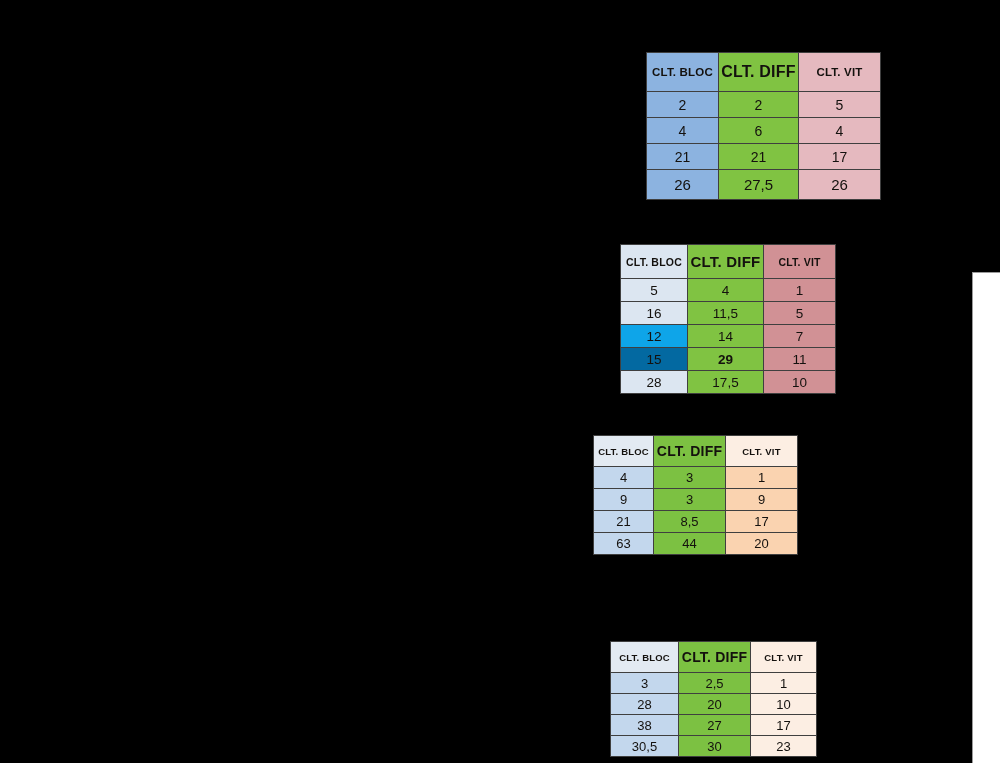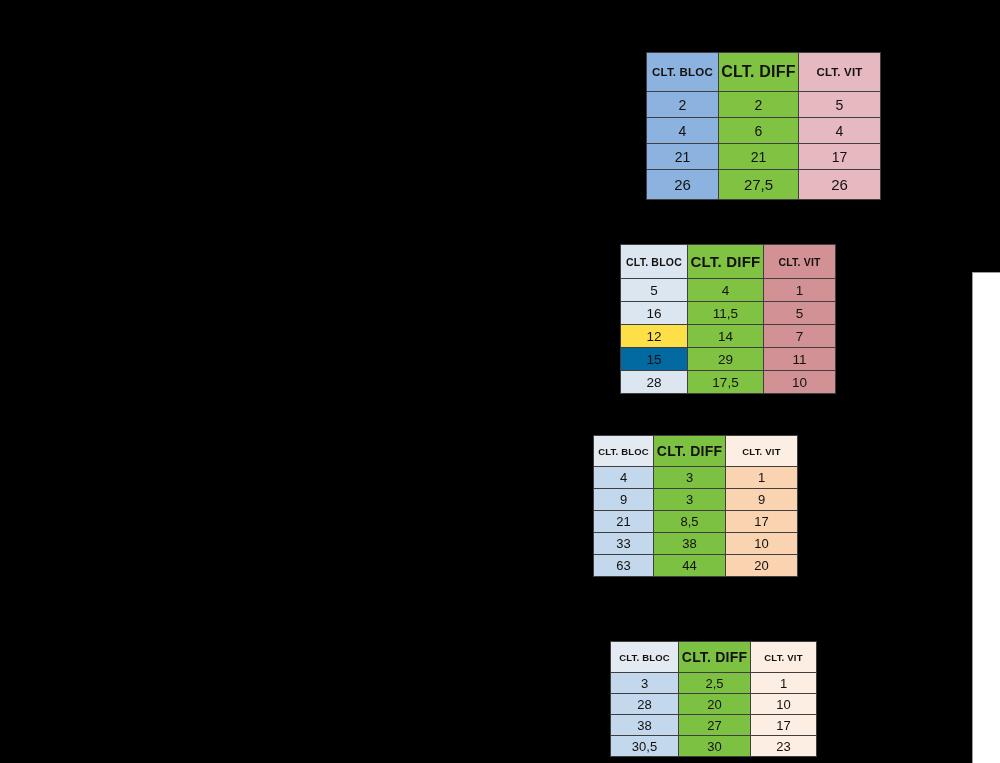--- a/index.html
+++ b/index.html
@@ -177,27 +177,27 @@
         <td class="c-bloc" style="background: rgb(220, 230, 241);">5</td>
         <td class="c-diff" style="background: rgb(128, 195, 66);">4</td>
         <td class="c-vit" style="background: rgb(209, 145, 149);">1</td>
       </tr>
       <tr>
         <td class="c-bloc" style="background: rgb(220, 230, 241);">16</td>
         <td class="c-diff" style="background: rgb(128, 195, 66);">11,5</td>
         <td class="c-vit" style="background: rgb(209, 145, 149);">5</td>
       </tr>
       <tr>
-        <td class="c-bloc" style="background: #fde047;">12</td>
+        <td class="c-bloc" style="background: #0ea5e9;">12</td>
         <td class="c-diff" style="background: rgb(128, 195, 66);">14</td>
         <td class="c-vit" style="background: rgb(209, 145, 149);">7</td>
       </tr>
       <tr>
         <td class="c-bloc" style="background: #0369a1;">15</td>
-        <td class="c-diff" style="background: rgb(128, 195, 66);">29</td>
+        <td class="c-diff" style="background: rgb(128, 195, 66); font-weight: bold;">29</td>
         <td class="c-vit" style="background: rgb(209, 145, 149);">11</td>
       </tr>
       <tr>
         <td class="c-bloc" style="background: rgb(220, 230, 241);">28</td>
         <td class="c-diff" style="background: rgb(128, 195, 66);">17,5</td>
         <td class="c-vit" style="background: rgb(209, 145, 149);">10</td>
       </tr>
     </tbody>
   </table>
 
@@ -224,25 +224,20 @@
         <td class="c-bloc" style="background: rgb(195, 215, 237);">9</td>
         <td class="c-diff" style="background: rgb(124, 193, 66);">3</td>
         <td class="c-vit" style="background: rgb(250, 211, 176);">9</td>
       </tr>
       <tr>
         <td class="c-bloc" style="background: rgb(195, 215, 237);">21</td>
         <td class="c-diff" style="background: rgb(124, 193, 66);">8,5</td>
         <td class="c-vit" style="background: rgb(250, 211, 176);">17</td>
       </tr>
       <tr>
-        <td class="c-bloc" style="background: rgb(195, 215, 237);">33</td>
-        <td class="c-diff" style="background: rgb(124, 193, 66);">38</td>
-        <td class="c-vit" style="background: rgb(250, 211, 176);">10</td>
-      </tr>
-      <tr>
         <td class="c-bloc" style="background: rgb(195, 215, 237);">63</td>
         <td class="c-diff" style="background: rgb(124, 193, 66);">44</td>
         <td class="c-vit" style="background: rgb(250, 211, 176);">20</td>
       </tr>
     </tbody>
   </table>
 
   <table class="data-table" id="table-4">
     <colgroup>
       <col class="col-bloc">

